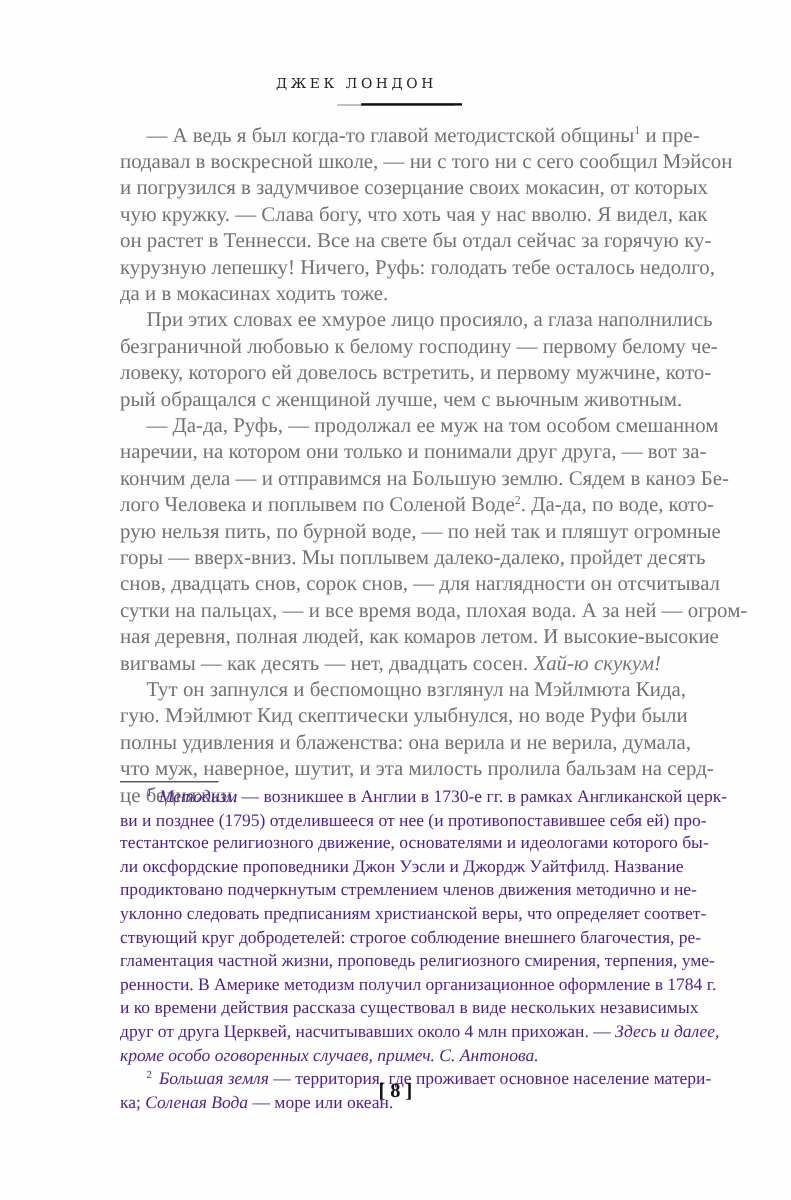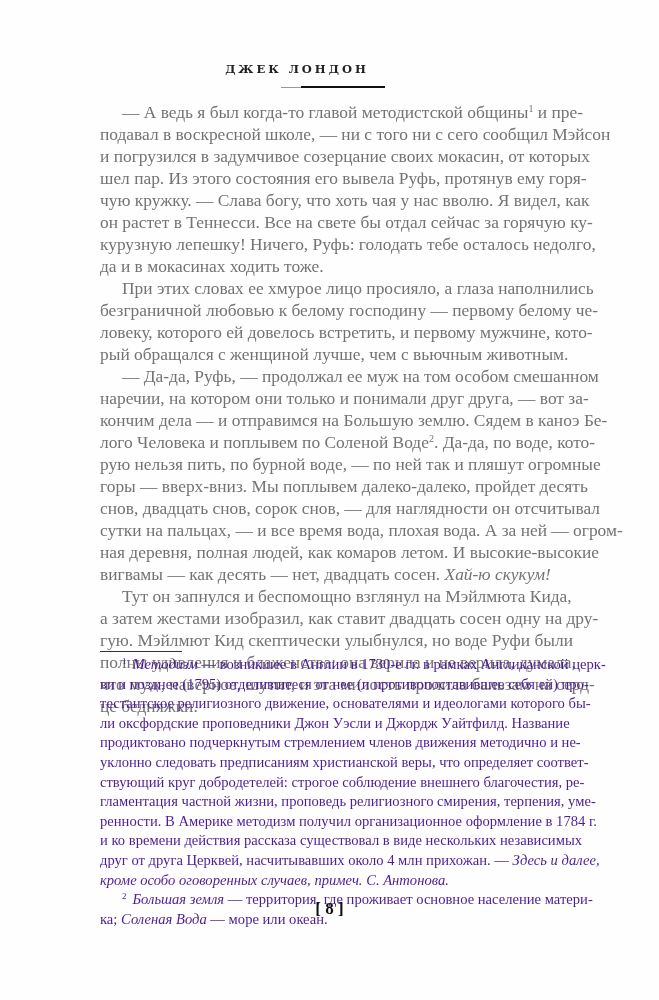--- a/index.html
+++ b/index.html
@@ -1,20 +1,20 @@
 <!DOCTYPE html>
 <html><head>
 <meta charset="utf-8">
 <style>
   html, body { margin: 0; padding: 0; background: #ffffff; }
   body { width: 659px; height: 1000px; overflow: hidden; position: relative; }
   .page { position: absolute; left: 0; top: 0; width: 659px; height: 1000px; background: #fefefe; }
   .running-head {
     position: absolute; left: 0; top: 62px; width: 594px; text-align: center;
-    font-family: "DejaVu Serif", serif; font-size: 11.5px; font-weight: bold;
+    font-family: "DejaVu Serif", serif; font-size: 11.5px; font-weight: normal;
     letter-spacing: 3px; color: #222;
   }
   .head-rule { position: absolute; top: 87px; left: 281px; width: 97px; height: 1px; background: #999; }
   .head-rule-center { position: absolute; top: 86px; left: 301px; width: 84px; height: 2px; background: #111; }
   .text {
     position: absolute; left: 100px; top: 101px; width: 458px;
     font-family: "Liberation Serif", serif; font-size: 17.4px; line-height: 22px; color: #737373;
   }
   .line { display: block; white-space: nowrap; text-align: justify; text-align-last: justify; height: 22px; overflow: visible; }
   .line.last { text-align-last: left; }
@@ -39,41 +39,39 @@
 
 <div class="page">
   <div class="running-head">ДЖЕК ЛОНДОН</div>
   <div class="head-rule"></div>
   <div class="head-rule-center"></div>
 
   <div class="text" id="body-text">
       <span class="line indent"><span>— А ведь я был когда-то главой методистской общины</span><sup>1</sup><span> и пре-</span></span>
       <span class="line"><span>подавал в воскресной школе, — ни с того ни с сего сообщил Мэйсон</span></span>
       <span class="line"><span>и погрузился в задумчивое созерцание своих мокасин, от которых</span></span>
-      <span class="line"><span>шел пар. Из этого состояния его вывела Руфь, протянув ему горя-</span></span>
       <span class="line"><span>чую кружку. — Слава богу, что хоть чая у нас вволю. Я видел, как</span></span>
       <span class="line"><span>он растет в Теннесси. Все на свете бы отдал сейчас за горячую ку-</span></span>
       <span class="line"><span>курузную лепешку! Ничего, Руфь: голодать тебе осталось недолго,</span></span>
       <span class="line last"><span>да и в мокасинах ходить тоже.</span></span>
       <span class="line indent"><span>При этих словах ее хмурое лицо просияло, а глаза наполнились</span></span>
       <span class="line"><span>безграничной любовью к белому господину — первому белому че-</span></span>
       <span class="line"><span>ловеку, которого ей довелось встретить, и первому мужчине, кото-</span></span>
       <span class="line last"><span>рый обращался с женщиной лучше, чем с вьючным животным.</span></span>
       <span class="line indent"><span>— Да-да, Руфь, — продолжал ее муж на том особом смешанном</span></span>
       <span class="line"><span>наречии, на котором они только и понимали друг друга, — вот за-</span></span>
       <span class="line"><span>кончим дела — и отправимся на Большую землю. Сядем в каноэ Бе-</span></span>
       <span class="line"><span>лого Человека и поплывем по Соленой Воде</span><sup>2</sup><span>. Да-да, по воде, кото-</span></span>
       <span class="line"><span>рую нельзя пить, по бурной воде, — по ней так и пляшут огромные</span></span>
       <span class="line"><span>горы — вверх-вниз. Мы поплывем далеко-далеко, пройдет десять</span></span>
       <span class="line"><span>снов, двадцать снов, сорок снов, — для наглядности он отсчитывал</span></span>
       <span class="line"><span>сутки на пальцах, — и все время вода, плохая вода. А за ней — огром-</span></span>
       <span class="line"><span>ная деревня, полная людей, как комаров летом. И высокие-высокие</span></span>
       <span class="line last"><span>вигвамы — как десять — нет, двадцать сосен. </span><i>Хай-ю скукум!</i></span>
       <span class="line indent"><span>Тут он запнулся и беспомощно взглянул на Мэйлмюта Кида,</span></span>
-      <span class="line"><span>а затем жестами изобразил, как ставит двадцать сосен одну на дру-</span></span>
       <span class="line"><span>гую. Мэйлмют Кид скептически улыбнулся, но воде Руфи были</span></span>
       <span class="line"><span>полны удивления и блаженства: она верила и не верила, думала,</span></span>
       <span class="line"><span>что муж, наверное, шутит, и эта милость пролила бальзам на серд-</span></span>
       <span class="line last"><span>це бедняжки.</span></span>
     </div>
 
   <div class="fn-rule"></div>
 
   <div class="fnotes">
     <span class="line indent"><sup>1</sup><i>Методизм</i><span> — возникшее в Англии в 1730-е гг. в рамках Англиканской церк-</span></span>

